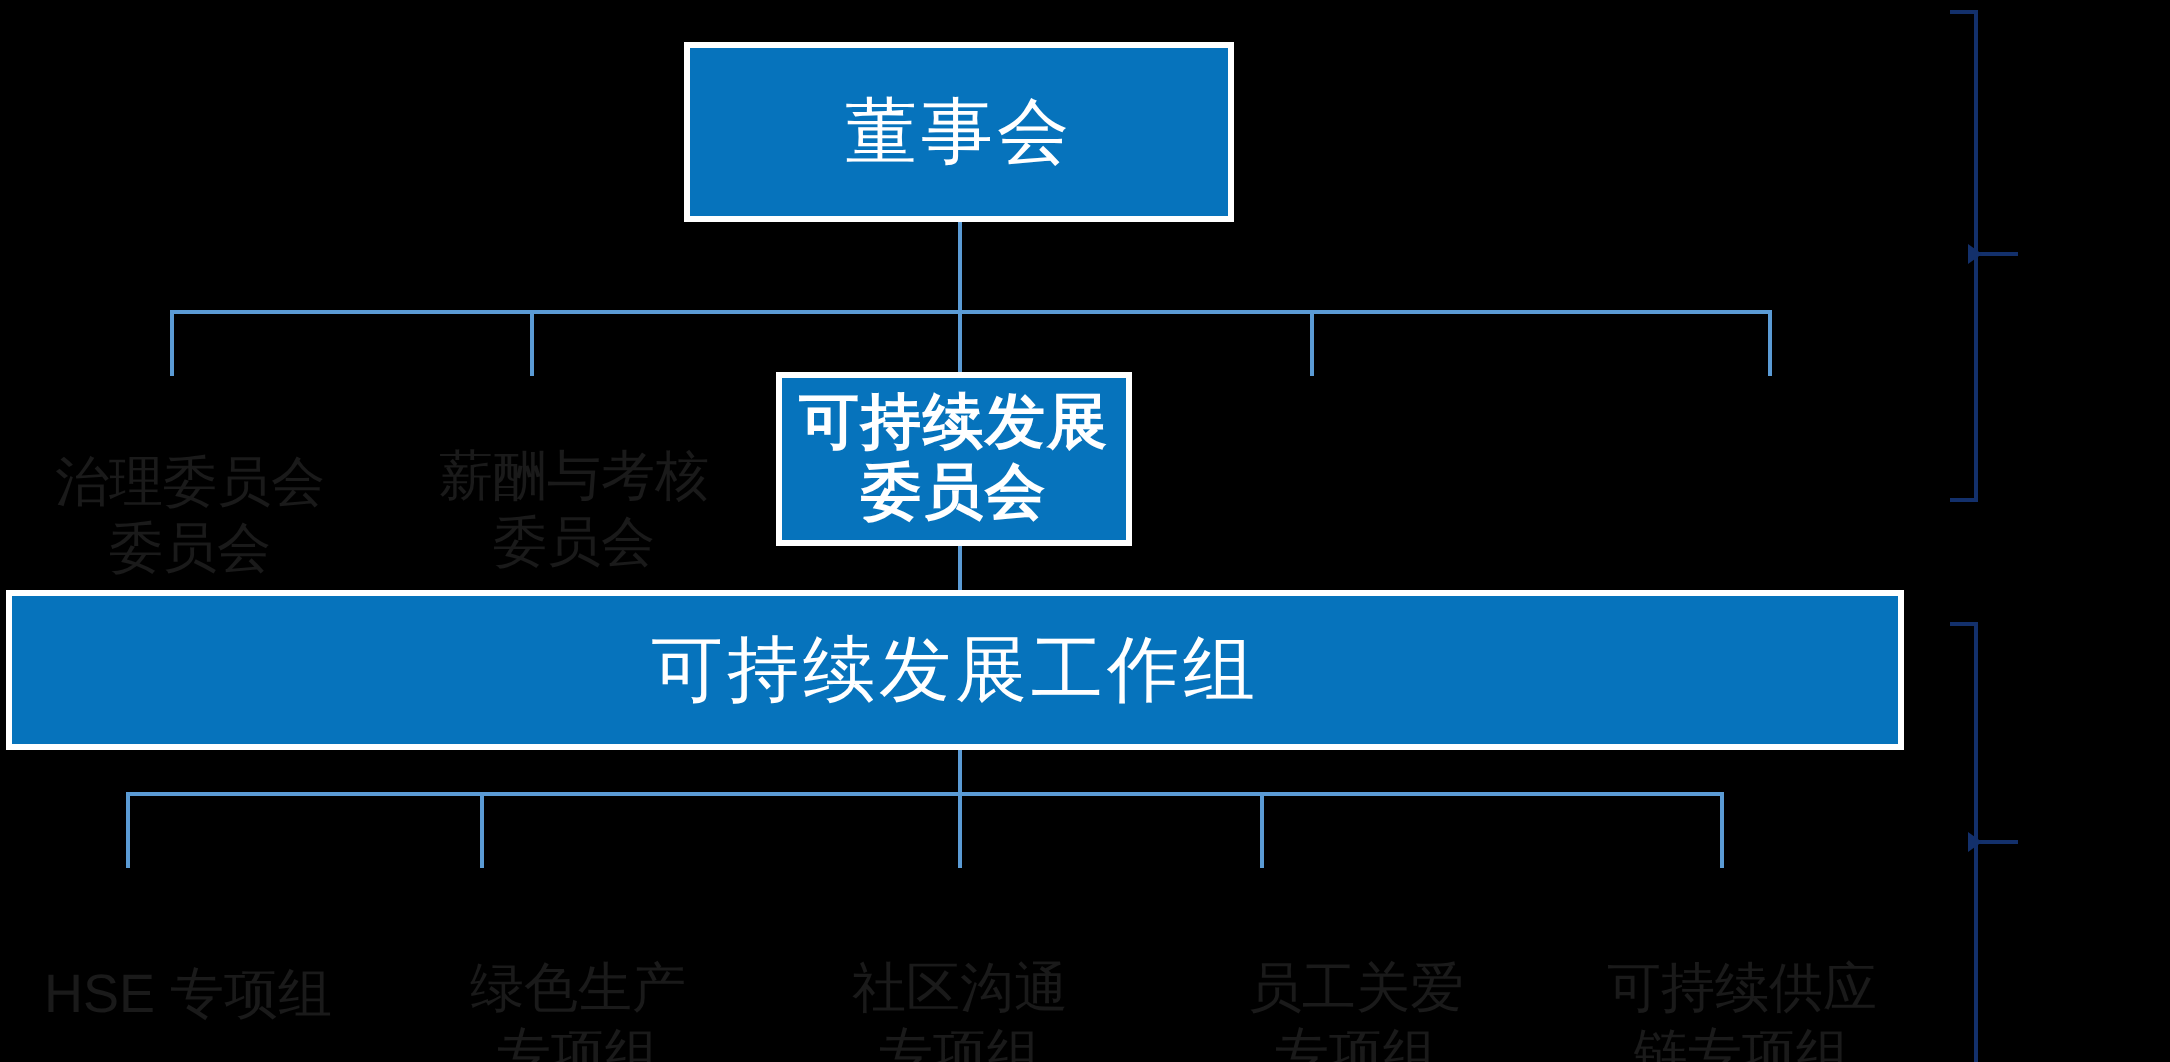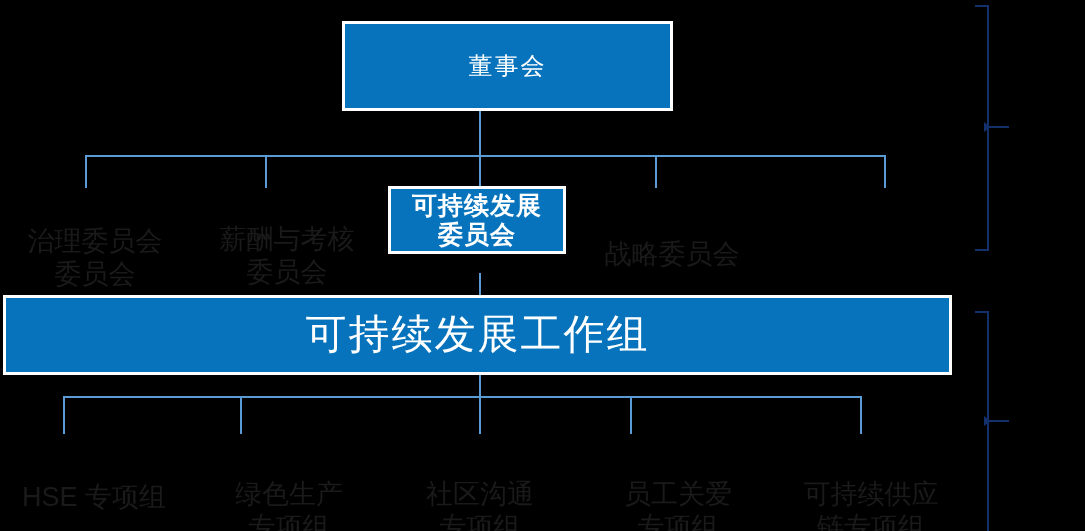--- a/index.html
+++ b/index.html
@@ -32,35 +32,35 @@
     box-sizing: border-box;
     display: flex;
     align-items: center;
     justify-content: center;
     text-align: center;
     color: #FFFFFF;
     line-height: 1.15;
   }
   #board-box {
     left: 342px; top: 21px;
-    width: 331px; height: 90px;
-    font-size: 24px;
+    width: 275px; height: 90px;
+    font-size: 36px;
     letter-spacing: 2px;
   }
   #sustain-committee-box {
     left: 388px; top: 186px;
-    width: 178px; height: 68px;
-    font-size: 25px;
+    width: 178px; height: 87px;
+    font-size: 30px;
     font-weight: bold;
     letter-spacing: 1px;
   }
   #workgroup-box {
     left: 3px; top: 295px;
     width: 949px; height: 80px;
-    font-size: 41px;
+    font-size: 36px;
     letter-spacing: 2px;
   }
   .box-text { white-space: pre-line; }
 
   
   .plain-label {
     position: absolute;
     color: #1A1A1A;
     font-size: 27px;
     line-height: 1.22;
@@ -127,23 +127,20 @@
   <div class="plain-label committee-label" style="left:187px;font-family:Liberation Mono, monospace;">
     <span>薪酬与考核
 委员会</span>
   </div>
 
   <div id="sustain-committee-box" class="node-box">
     <span class="box-text">可持续发展
 委员会</span>
   </div>
 
-  <div class="plain-label committee-label" style="left:572px; top:205px;">
-    <span>战略委员会</span>
-  </div>
 
 
   <div id="workgroup-box" class="node-box">
     <span class="box-text">可持续发展工作组</span>
   </div>
 
   <div class="plain-label team-label" style="left:-6px; top:448px;">
     <span>HSE 专项组</span>
   </div>
 

